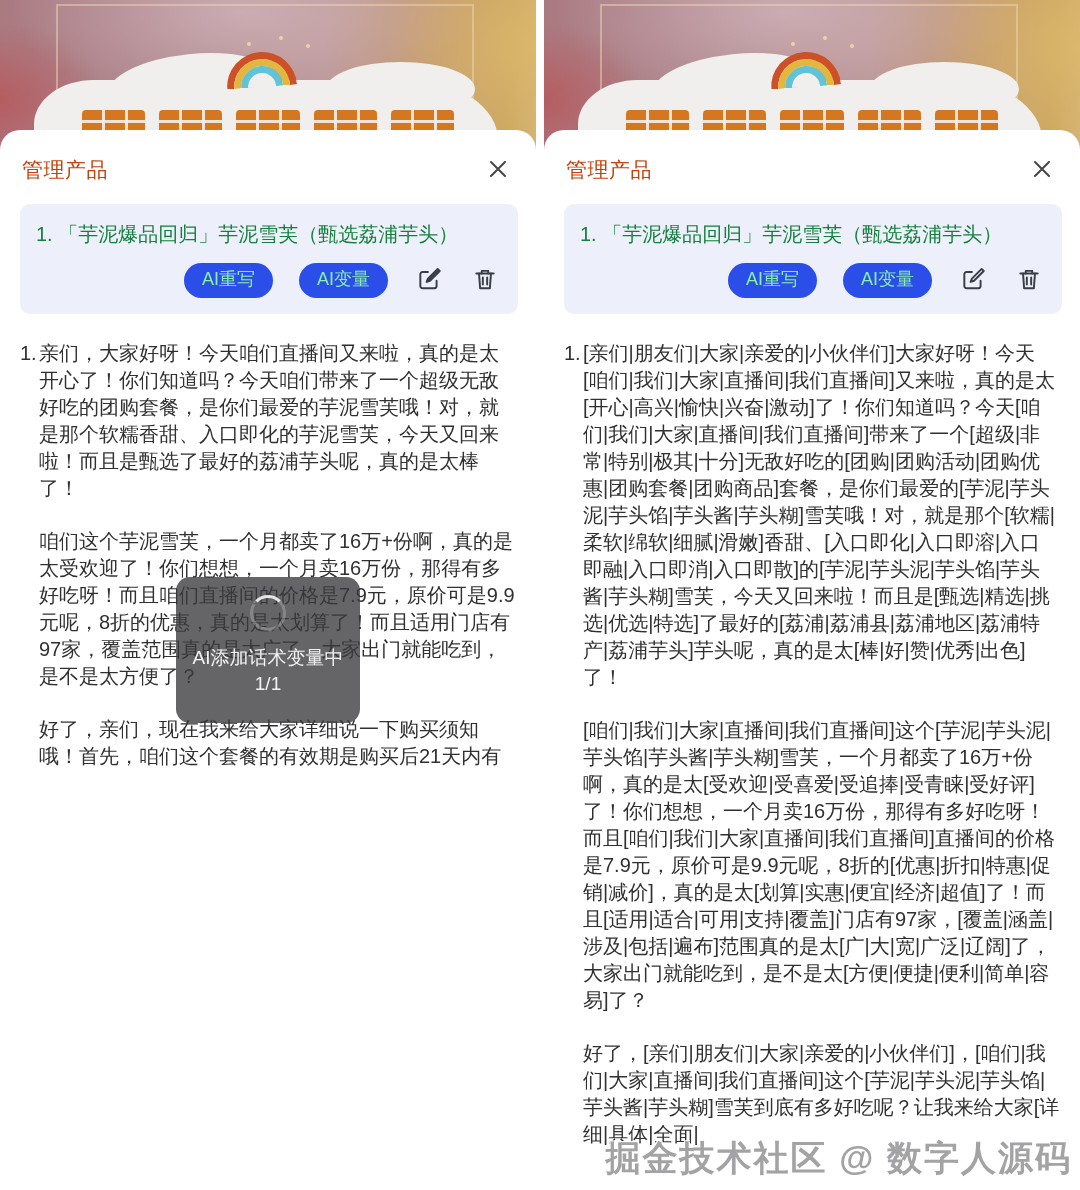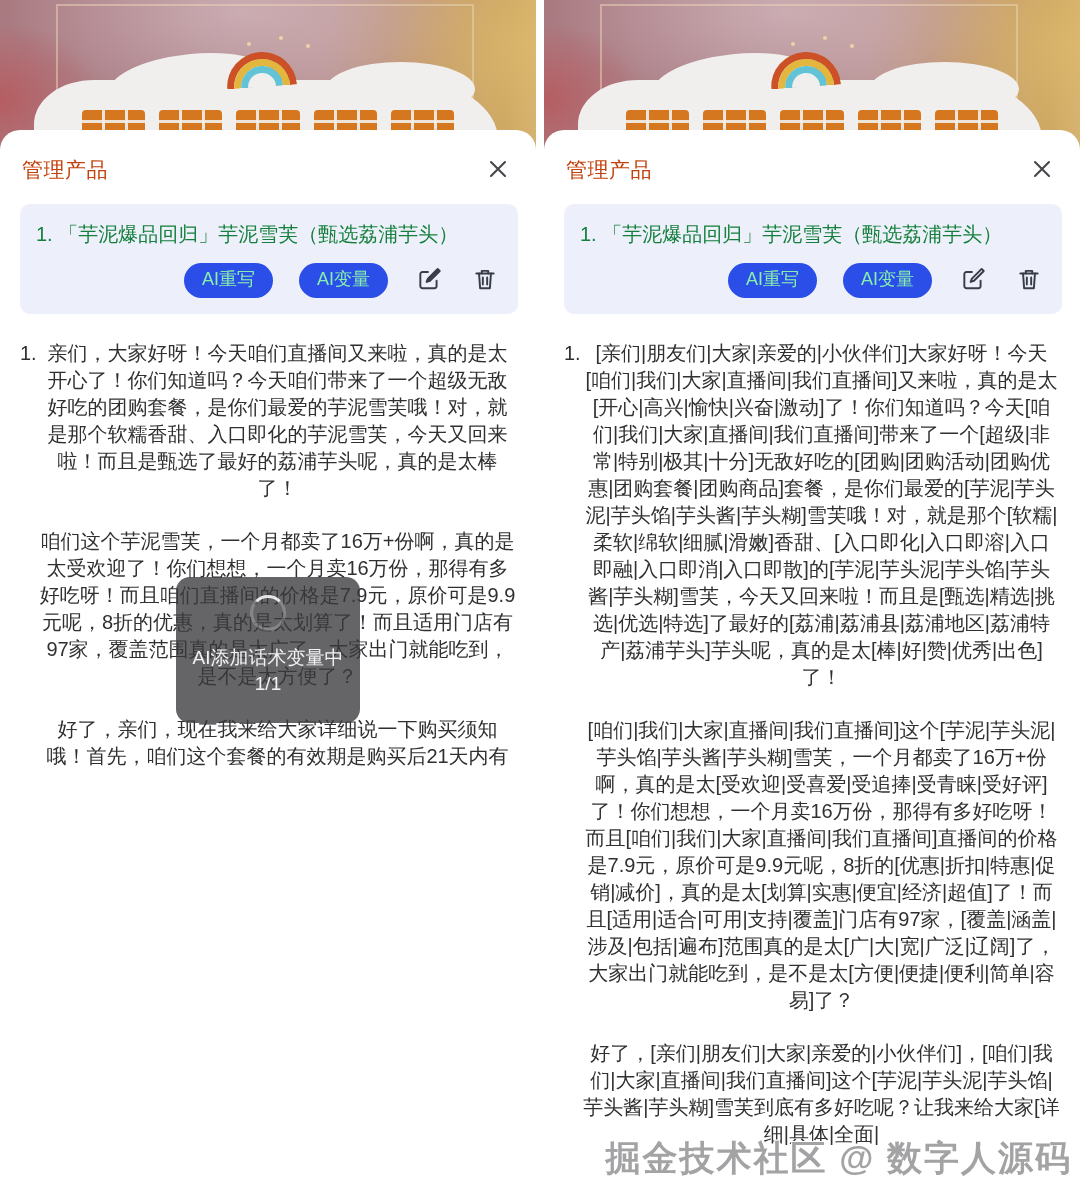--- a/index.html
+++ b/index.html
@@ -63,21 +63,21 @@
       padding:6px 18px 7px; font-size:18px; line-height:1.2; cursor:pointer;
       font-family:inherit; }
   .icon-btn { background:none; border:none; cursor:pointer; width:30px; height:30px;
       display:flex; align-items:center; justify-content:center; padding:0; }
   .icon-btn svg { width:26px; height:26px; }
 
   
   .transcript { position:relative; margin-top:26px; padding:0 20px 0 39px;
       font-size:20px; line-height:27px; color:#303032; }
   .item-number { position:absolute; left:20px; top:0; }
-  .transcript p { margin:0;text-align:center; }
+  .transcript p { margin:0; }
   .transcript p + p { margin-top:26px; }
 
   
   .loading-overlay { position:absolute; left:50%; transform:translateX(-50%); top:550px;
       width:184px; min-height:146px; background:rgba(58,58,61,0.78); border-radius:14px;
       display:flex; flex-direction:column; align-items:center; padding:18px 10px 16px;
       color:#f2f2f3; z-index:5;margin-top:27px; }
   .spinner { width:36px; height:36px; border-radius:50%;
       border:3px solid rgba(255,255,255,0.22); border-top-color:rgba(255,255,255,0.85);
       animation:spin 1s linear infinite; margin-bottom:14px; }

